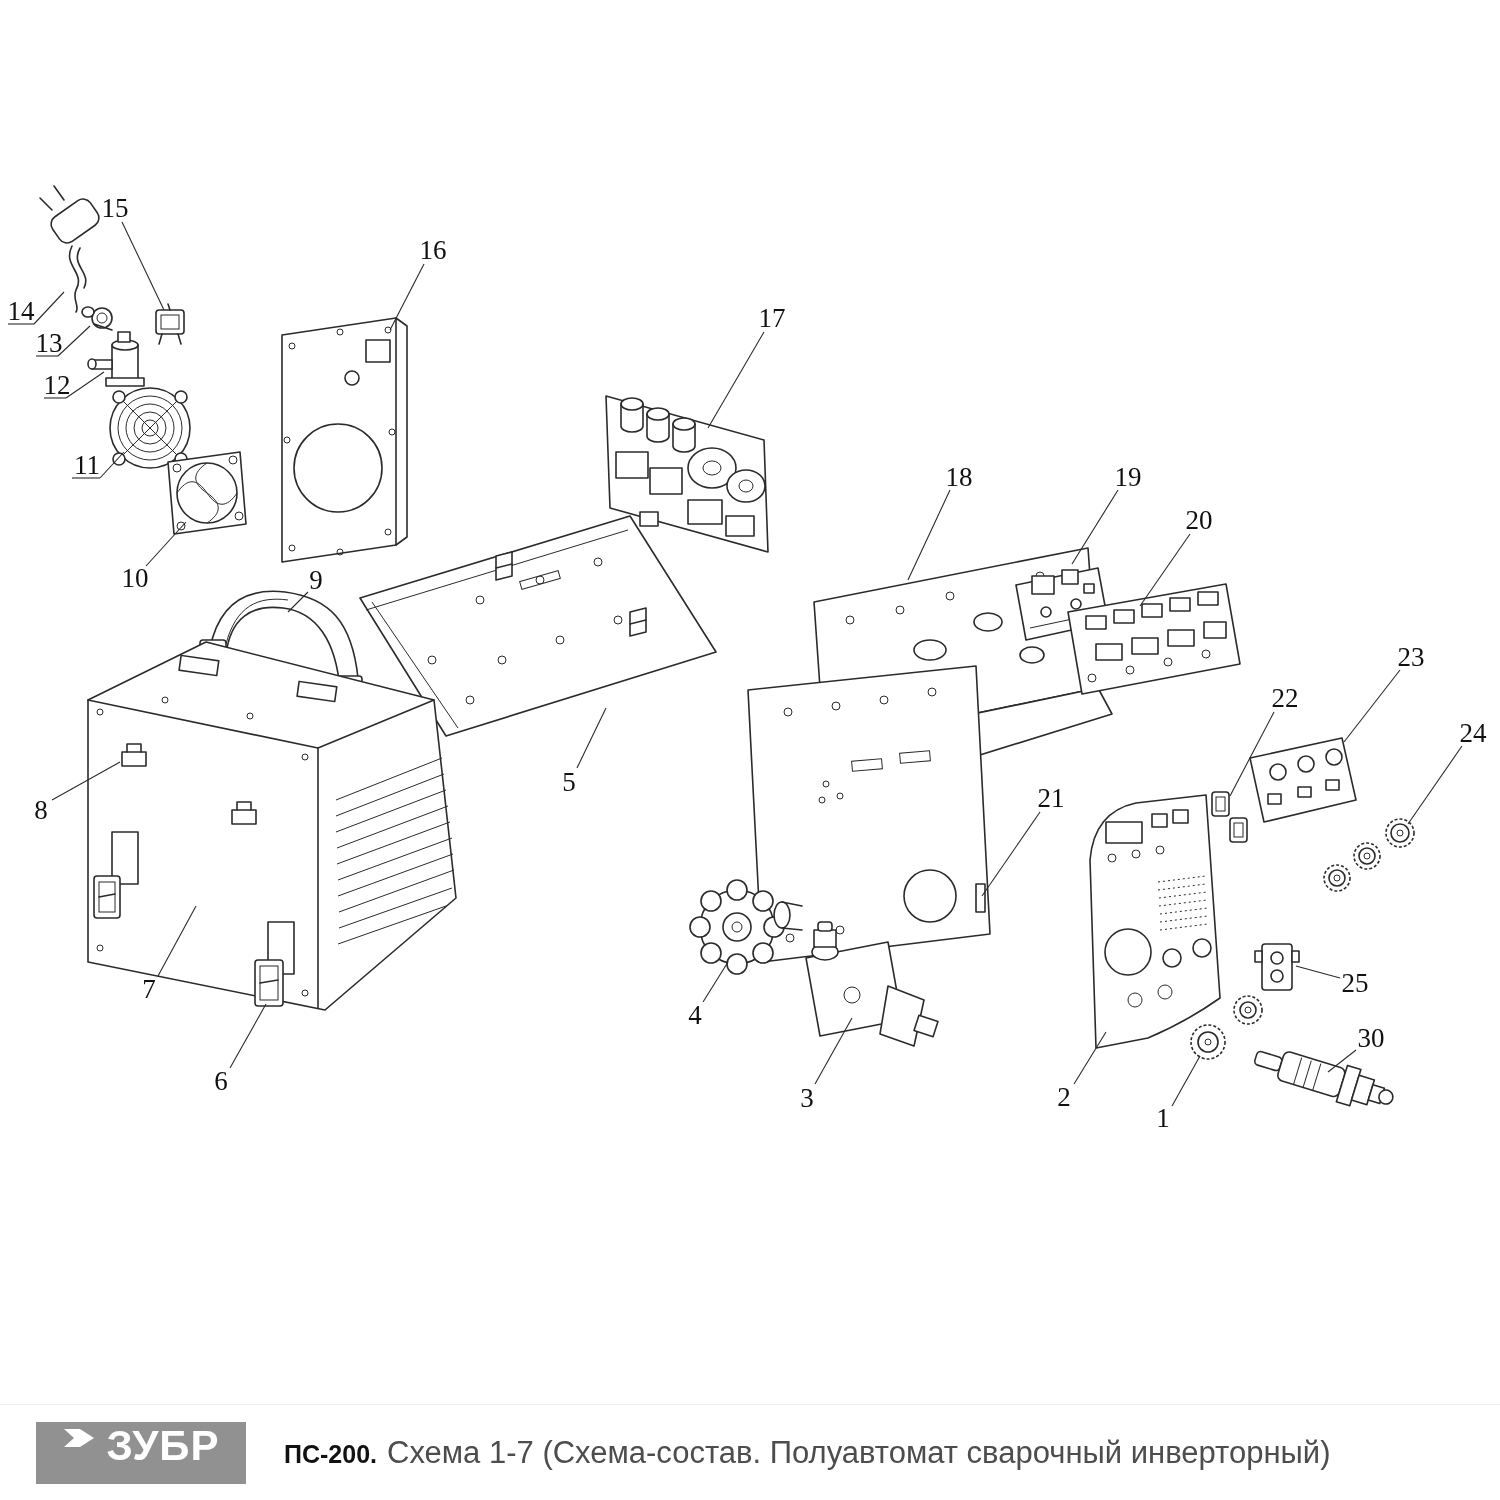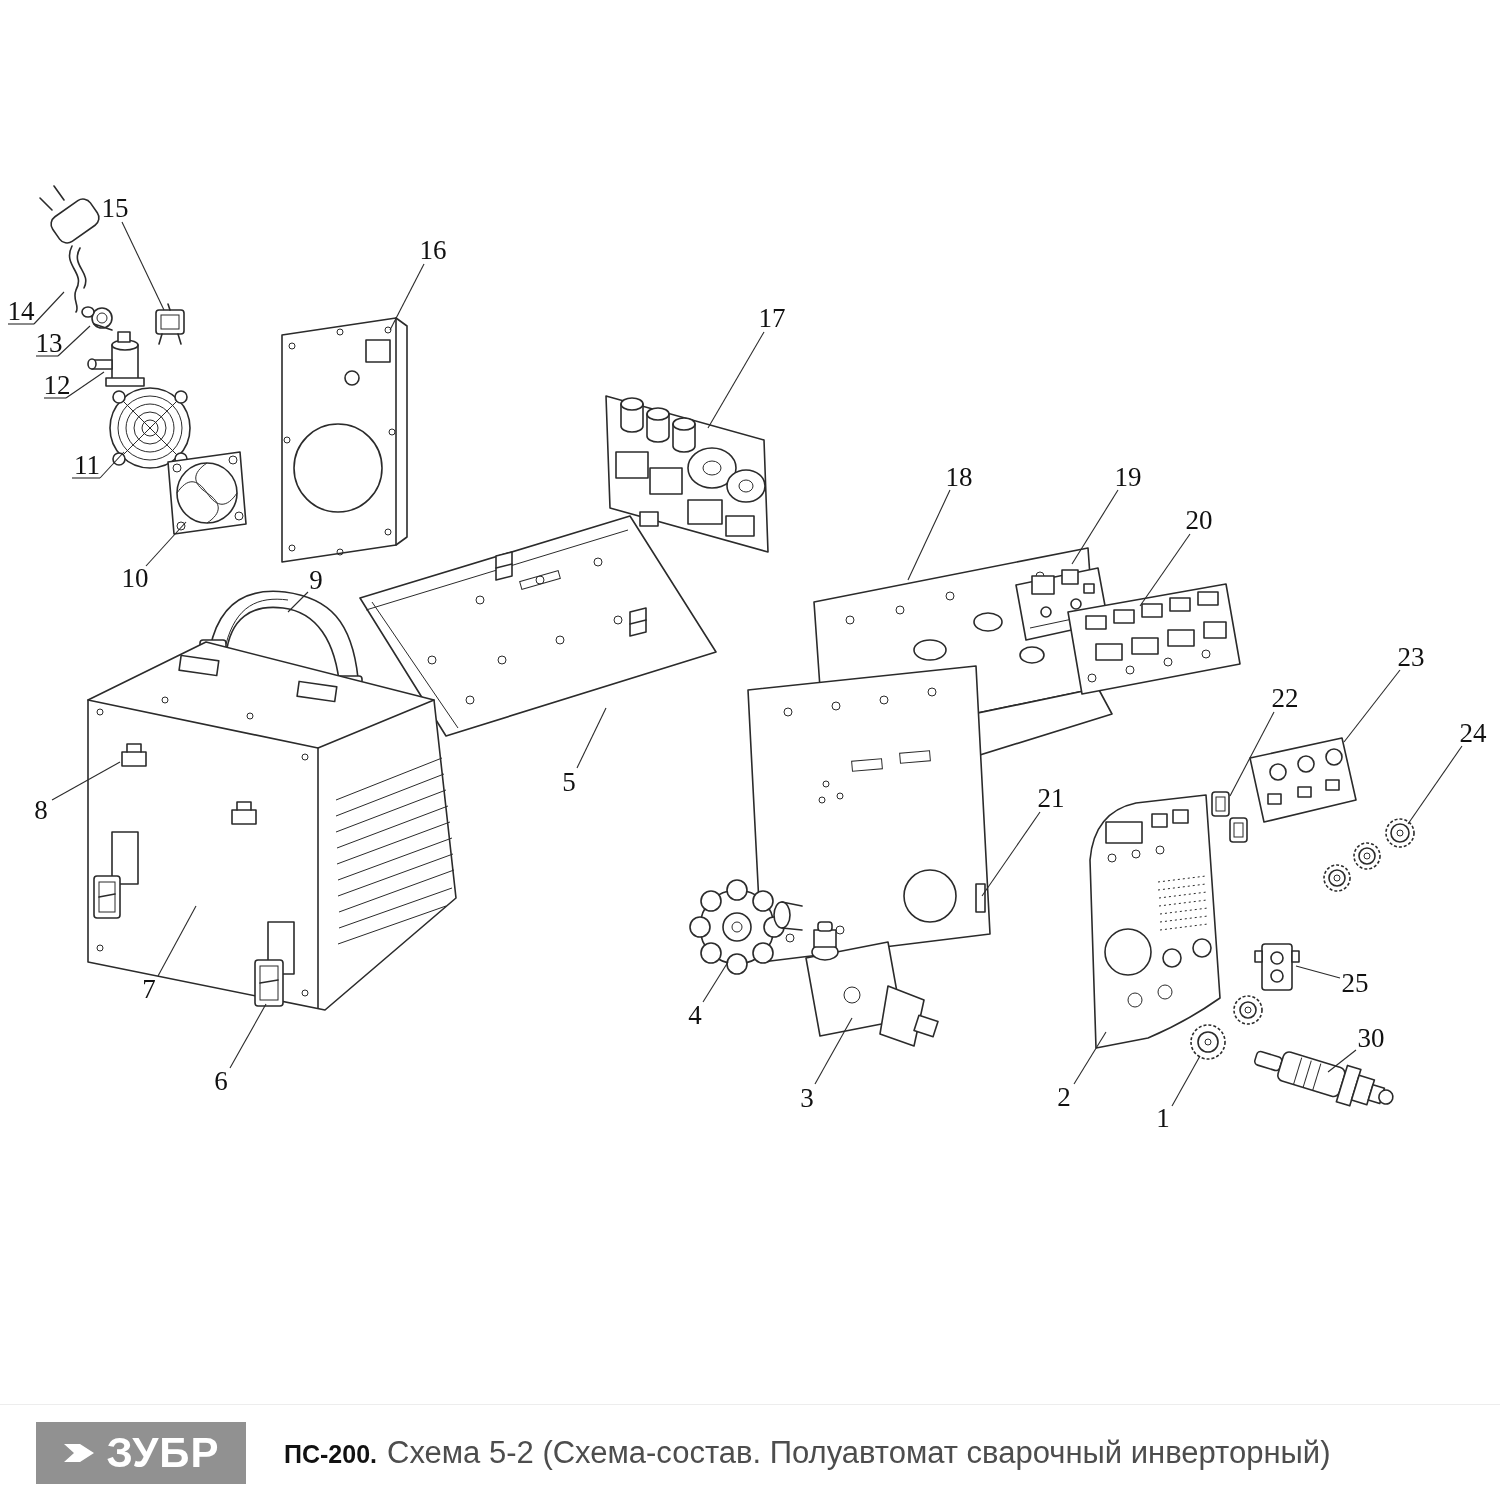--- a/index.html
+++ b/index.html
@@ -7,21 +7,21 @@
           font-family:"Liberation Sans",sans-serif;}
   svg text{user-select:none;}
   .ln{stroke:#2b2b2b;stroke-width:1.6;fill:none;stroke-linejoin:round;stroke-linecap:round;}
   .fw{stroke:#2b2b2b;stroke-width:1.6;fill:#ffffff;stroke-linejoin:round;}
   .thin{stroke:#2b2b2b;stroke-width:1;fill:none;}
   .leader{stroke:#2b2b2b;stroke-width:1.1;fill:none;}
   .plbl{font:27px "Liberation Serif",serif;fill:#111;}
   .footer{position:absolute;left:0;top:1404px;width:1500px;height:96px;
           display:flex;align-items:center;border-top:1px solid #ededed;background:#fff;}
   .logo{margin-left:36px;width:210px;height:62px;background:#919191;
-        display:flex;align-items:center;justify-content:center;gap:10px;}
+        display:flex;justify-content:center;gap:10px;}
   .logo-text{color:#fff;font-weight:bold;font-size:42px;letter-spacing:1px;
              font-family:"Liberation Sans",sans-serif;}
   .title-wrap{margin-left:38px;white-space:nowrap;}
   .model{font-weight:bold;font-size:25px;color:#111;}
   .subtitle{font-size:31px;color:#4d4d4d;margin-left:10px;}
 </style>
 </head>
 <body>
 
 <div class="canvas">
@@ -419,16 +419,16 @@
 
 
 <div class="footer">
   <div class="logo">
     <svg width="34" height="32" viewBox="0 0 34 32">
       <polygon points="2,7 18,7 32,16 18,25 2,25 12,16" fill="#ffffff"></polygon>
     </svg>
     <span class="logo-text">ЗУБР</span>
   </div>
   <div class="title-wrap">
-    <span class="model">ПС-200.</span><span class="subtitle">Схема 5-2 (Схема-состав. Полуавтомат сварочный инверторный)</span>
+    <span class="model">ПС-200.</span><span class="subtitle">Схема 1-7 (Схема-состав. Полуавтомат сварочный инверторный)</span>
   </div>
 </div>
 </div>
 
 </body></html>

